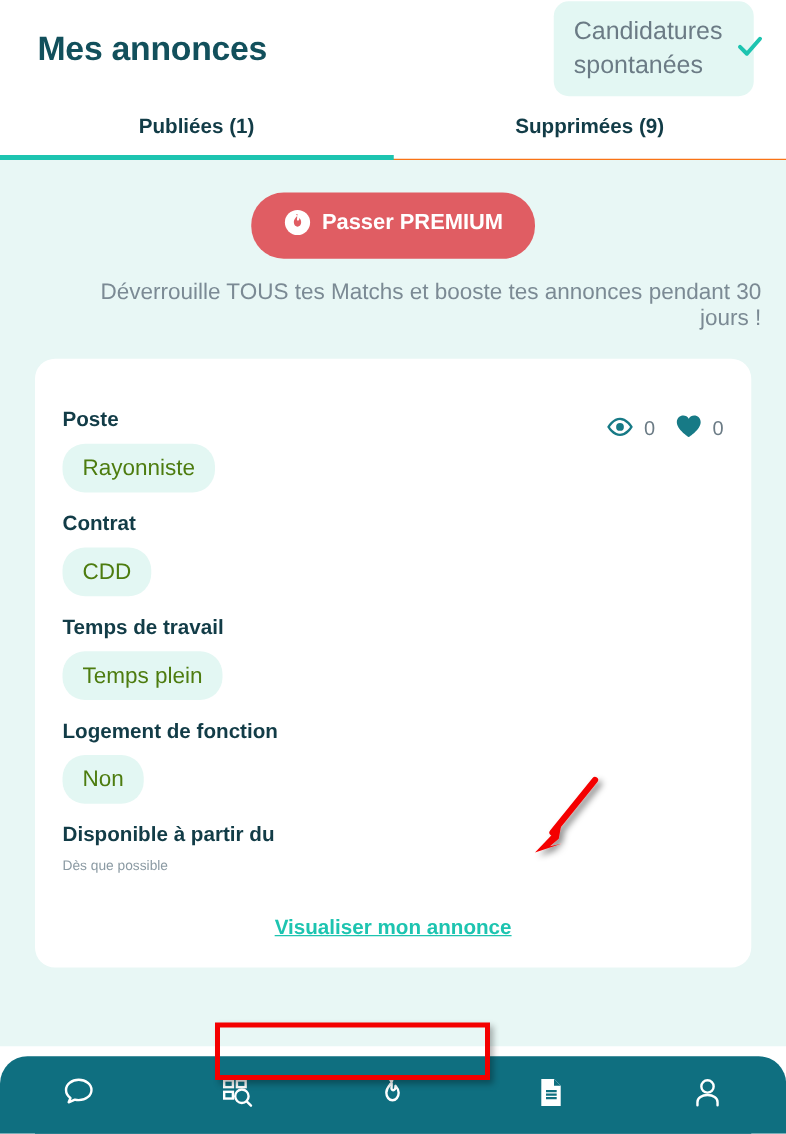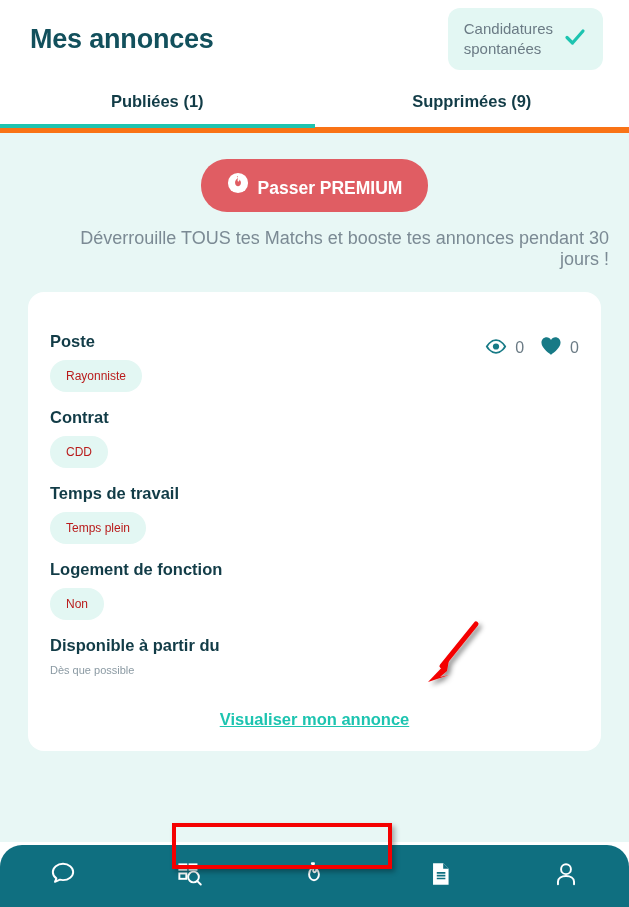--- a/index.html
+++ b/index.html
@@ -32,31 +32,31 @@
   .spontaneous-badge {
     background: #e3f7f3;
     border-radius: 12px;
     padding: 11px 16px;
     display: flex;
     align-items: center;
     gap: 10px;
     max-width: 160px;
   }
   .spontaneous-badge .bt {
-    font-size: 15px;
+    font-size: 20px;
     color: #6b7b85;
     line-height: 1.33;
   }
   .check-icon { flex: 0 0 auto; }
 
   
   .tabs {
     display: flex;
     background: #ffffff;
-    border-bottom: 6px solid #f97316;
+    border-bottom: 1px solid #f97316;
     position: relative;
   }
   .tab {
     flex: 1;
     text-align: center;
     padding: 14px 0 16px;
     font-size: 16.5px;
     font-weight: bold;
     color: #123c47;
     cursor: pointer;
@@ -74,21 +74,21 @@
   .content {
     background: #e8f7f5;
     padding: 0 0 8px;
     height: 709px;
     position: relative;
   }
 
   .premium-wrap { text-align: center; padding: 26px 0 0; }
   .premium-btn {
     display: inline-flex;
-    align-items: flex-end;
+    align-items: flex-start;
     gap: 9px;
     background: #e05d63;
     color: #ffffff;
     border: none;
     border-radius: 26px;
     padding: 13px 26px;
     font-size: 17.5px;
     font-weight: bold;
     cursor: pointer;
     font-family: "Liberation Sans", sans-serif;
@@ -130,24 +130,24 @@
   .field-label {
     font-size: 16.5px;
     font-weight: bold;
     color: #123c47;
     margin-bottom: 9px;
   }
   .field-group { margin-bottom: 16px; }
   .chip {
     display: inline-block;
     background: #e3f7f3;
-    color: #b91c1c;
+    color: #4d7c0f;
     border-radius: 18px;
     padding: 9px 16px;
-    font-size: 12px;
+    font-size: 18px;
   }
   .plain-value {
     font-size: 11px;
     color: #8b9aa3;
   }
   .card-link-row {
     text-align: center;
     padding: 18px 0 22px;
   }
   .card-link {

